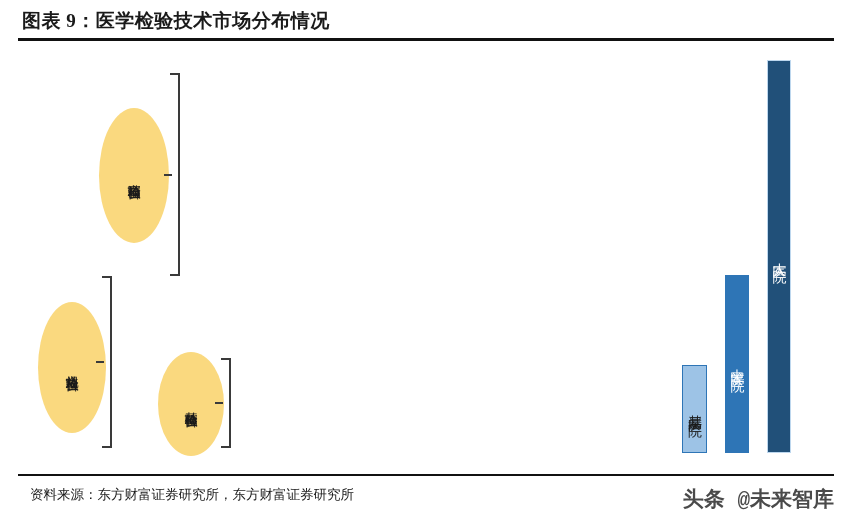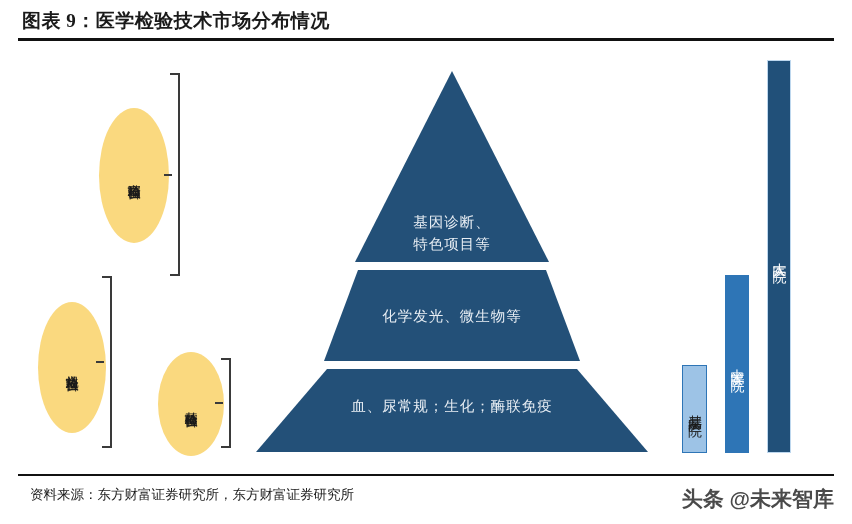--- a/index.html
+++ b/index.html
@@ -60,21 +60,21 @@
   #watermark {
     position: absolute;
     right: 18px;
     top: 485px;
     font-size: 21px;
     font-weight: bold;
     color: #3b3b3b;
     letter-spacing: 0px;
     white-space: nowrap;
     opacity: 0.92;
-    font-family: Liberation Sans, sans-serif;
+    font-family: Liberation Mono, monospace;
   }
 
   
   .ellipse {
     position: absolute;
     border-radius: 50%;
     background: #FAD97F;
     display: flex;
     align-items: center;
     justify-content: center;
@@ -169,40 +169,20 @@
   </div>
 
   <div class="bracket" style="left:102px; top:276px; width:10px; height:172px;">
     <span class="bracket-tick"></span>
   </div>
 
   <div class="bracket" style="left:221px; top:358px; width:10px; height:90px;">
     <span class="bracket-tick"></span>
   </div>
 
-  <div id="pyramid">
-    <svg width="404" height="396" viewBox="0 0 404 396">
-
-      <polygon points="202,9 299,200 105,200" fill="#235078"></polygon>
-
-      <polygon points="108,208 296,208 330,299 74,299" fill="#235078"></polygon>
-
-      <polygon points="77,307 327,307 398,390 6,390" fill="#235078"></polygon>
-    </svg>
-    <div class="tier-label" style="top:150px;">
-      <div>基因诊断、</div>
-      <div>特色项目等</div>
-    </div>
-    <div class="tier-label" style="top:244px;">
-      <div>化学发光、微生物等</div>
-    </div>
-    <div class="tier-label" style="top:334px;">
-      <div>血、尿常规；生化；酶联免疫</div>
-    </div>
-  </div>
 
   <div class="bar" style="left:682px; top:365px; width:25px; height:88px; background:#9DC3E6; border:1.5px solid #2E75B6;">
     <span class="bar-text" style="color:#1a1a1a;">基层医院</span>
   </div>
 
   <div class="bar" style="left:725px; top:275px; width:24px; height:178px; background:#2E75B6; border:1.5px solid #2E75B6;">
     <span class="bar-text" style="color:#ffffff;">中等医院</span>
   </div>
 
   <div class="bar" style="left:767px; top:60px; width:24px; height:393px; background:#215079; border:1.5px solid #BDD7EE;">

